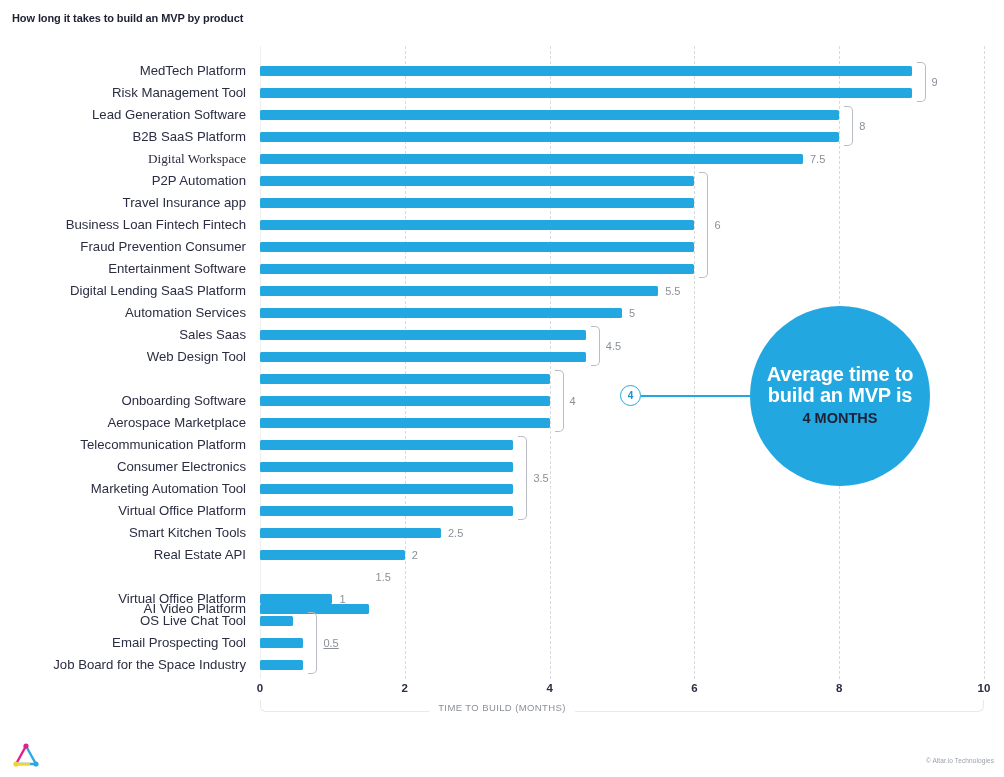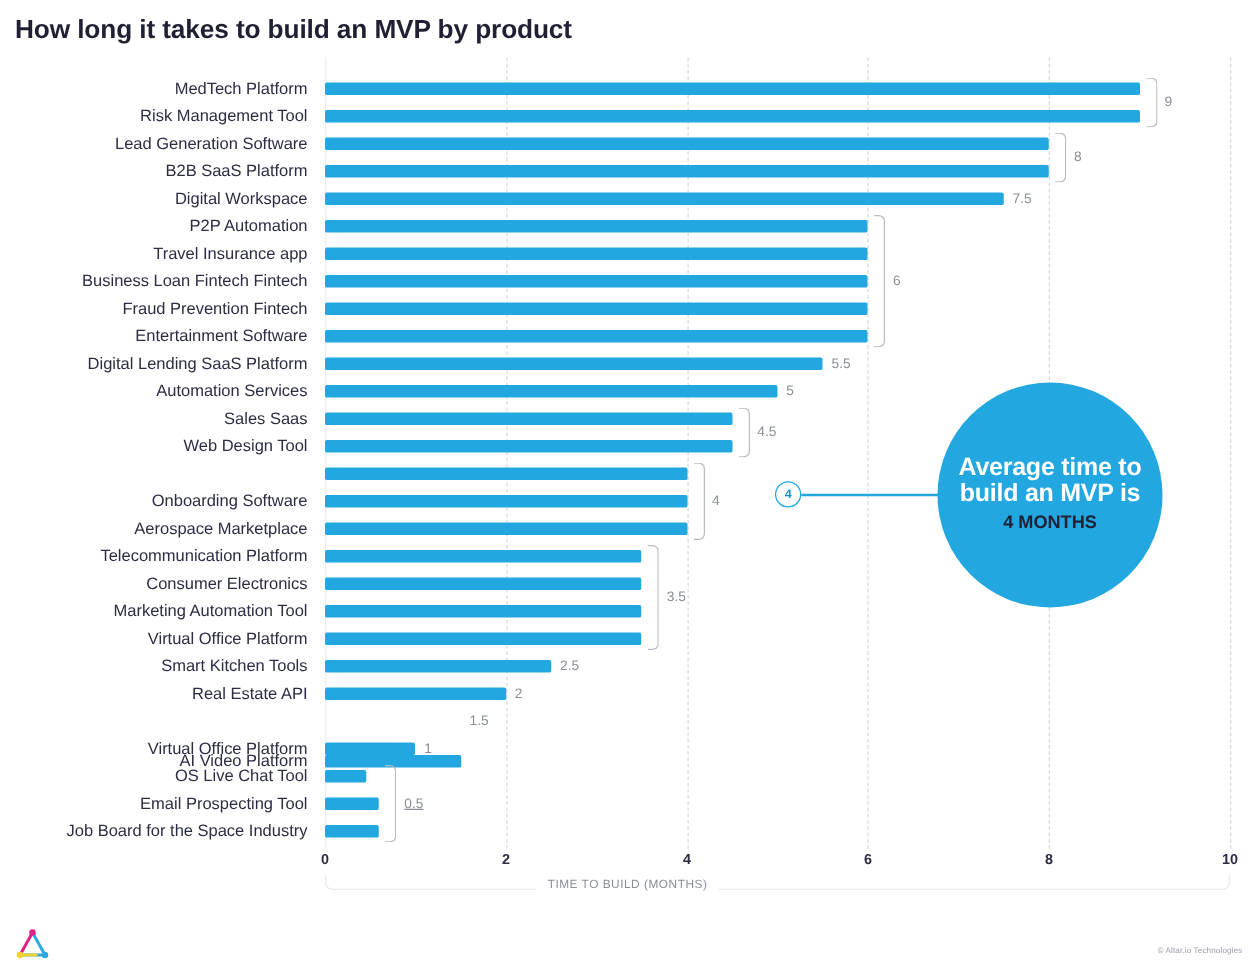--- a/index.html
+++ b/index.html
@@ -10,21 +10,21 @@
     font-family:"Liberation Sans", sans-serif;
     position:relative;
     overflow:hidden;
     -webkit-font-smoothing:antialiased;
   }
 
   
   #chart-title {
     position:absolute;
     left:12px; top:12px;
-    font-size:21px;
+    font-size:11px;
     font-weight:bold;
     color:#1f2034;
     letter-spacing:-0.1px;
   }
 
   
   #plot {
     position:absolute;
     left:0; top:0;
     width:1004px; height:777px;
@@ -190,38 +190,38 @@
         <div class="bar" title="Risk Management Tool: 9" style="width: 651.6px; background: rgb(34, 167, 224);"></div>
       </div>
       <div class="row" style="top: 104px;">
         <div class="row-label">Lead Generation Software</div>
         <div class="bar" title="Lead Generation Software: 8" style="width: 579.2px; background: rgb(34, 167, 224);"></div>
       </div>
       <div class="row" style="top: 126px;">
         <div class="row-label">B2B SaaS Platform</div>
         <div class="bar" title="B2B SaaS Platform: 8" style="width: 579.2px; background: rgb(34, 167, 224);"></div>
       </div>
-      <div class="row" style="top: 148px;">
+      <div class="row" style="top: 148px; font-family: Liberation Serif, serif;">
         <div class="row-label">Digital Workspace</div>
         <div class="bar" title="Digital Workspace: 7.5" style="width: 543px; background: rgb(34, 167, 224);"></div>
       </div>
       <div class="row" style="top: 170px;">
         <div class="row-label">P2P Automation</div>
         <div class="bar" title="P2P Marketplace: 6" style="width: 434.4px; background: rgb(34, 167, 224);"></div>
       </div>
       <div class="row" style="top: 192px;">
         <div class="row-label">Travel Insurance app</div>
         <div class="bar" title="Travel Insurance app: 6" style="width: 434.4px; background: rgb(34, 167, 224);"></div>
       </div>
       <div class="row" style="top: 214px;">
         <div class="row-label">Business Loan Fintech Fintech</div>
         <div class="bar" title="Business Loan Fintech Platform: 6" style="width: 434.4px; background: rgb(34, 167, 224);"></div>
       </div>
       <div class="row" style="top: 236px;">
-        <div class="row-label">Fraud Prevention Fintech</div>
+        <div class="row-label">Fraud Prevention Consumer</div>
         <div class="bar" title="Fraud Prevention Platform: 6" style="width: 434.4px; background: rgb(34, 167, 224);"></div>
       </div>
       <div class="row" style="top: 258px;">
         <div class="row-label">Entertainment Software</div>
         <div class="bar" title="Entertainment Software: 6" style="width: 434.4px; background: rgb(34, 167, 224);"></div>
       </div>
       <div class="row" style="top: 280px;">
         <div class="row-label">Digital Lending SaaS Platform</div>
         <div class="bar" title="Digital Lending SaaS Platform: 5.5" style="width: 398.2px; background: rgb(34, 167, 224);"></div>
       </div>

